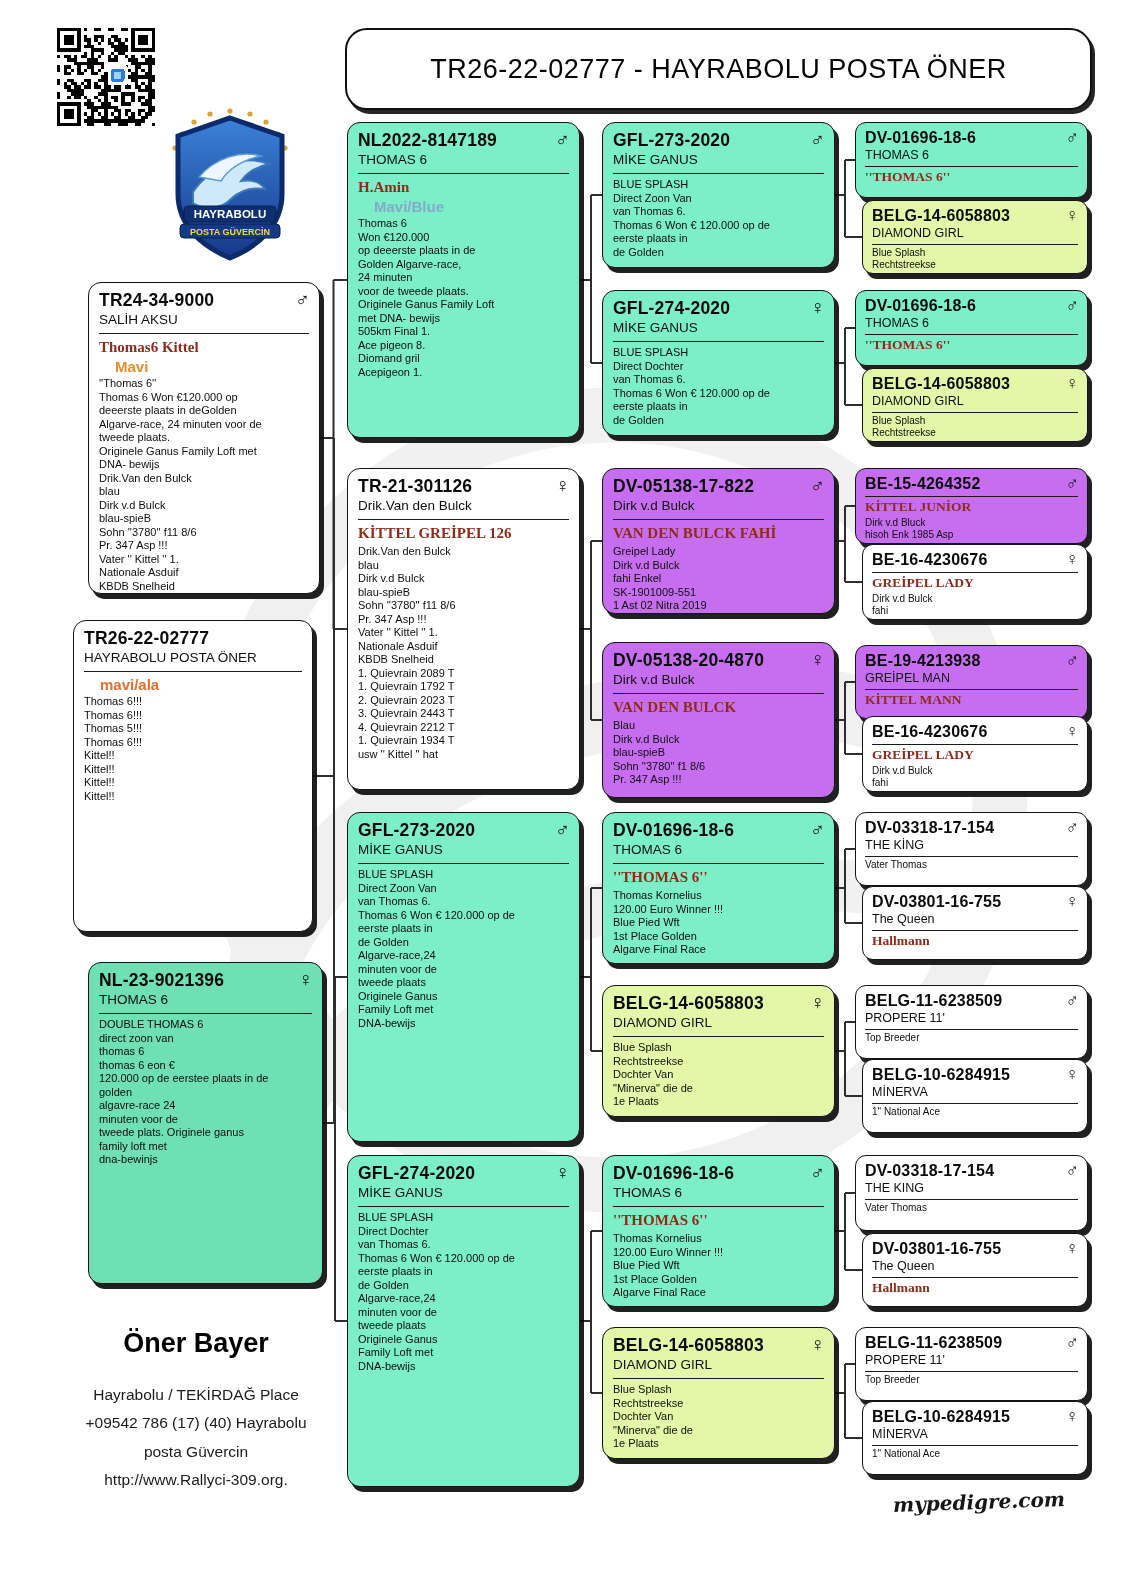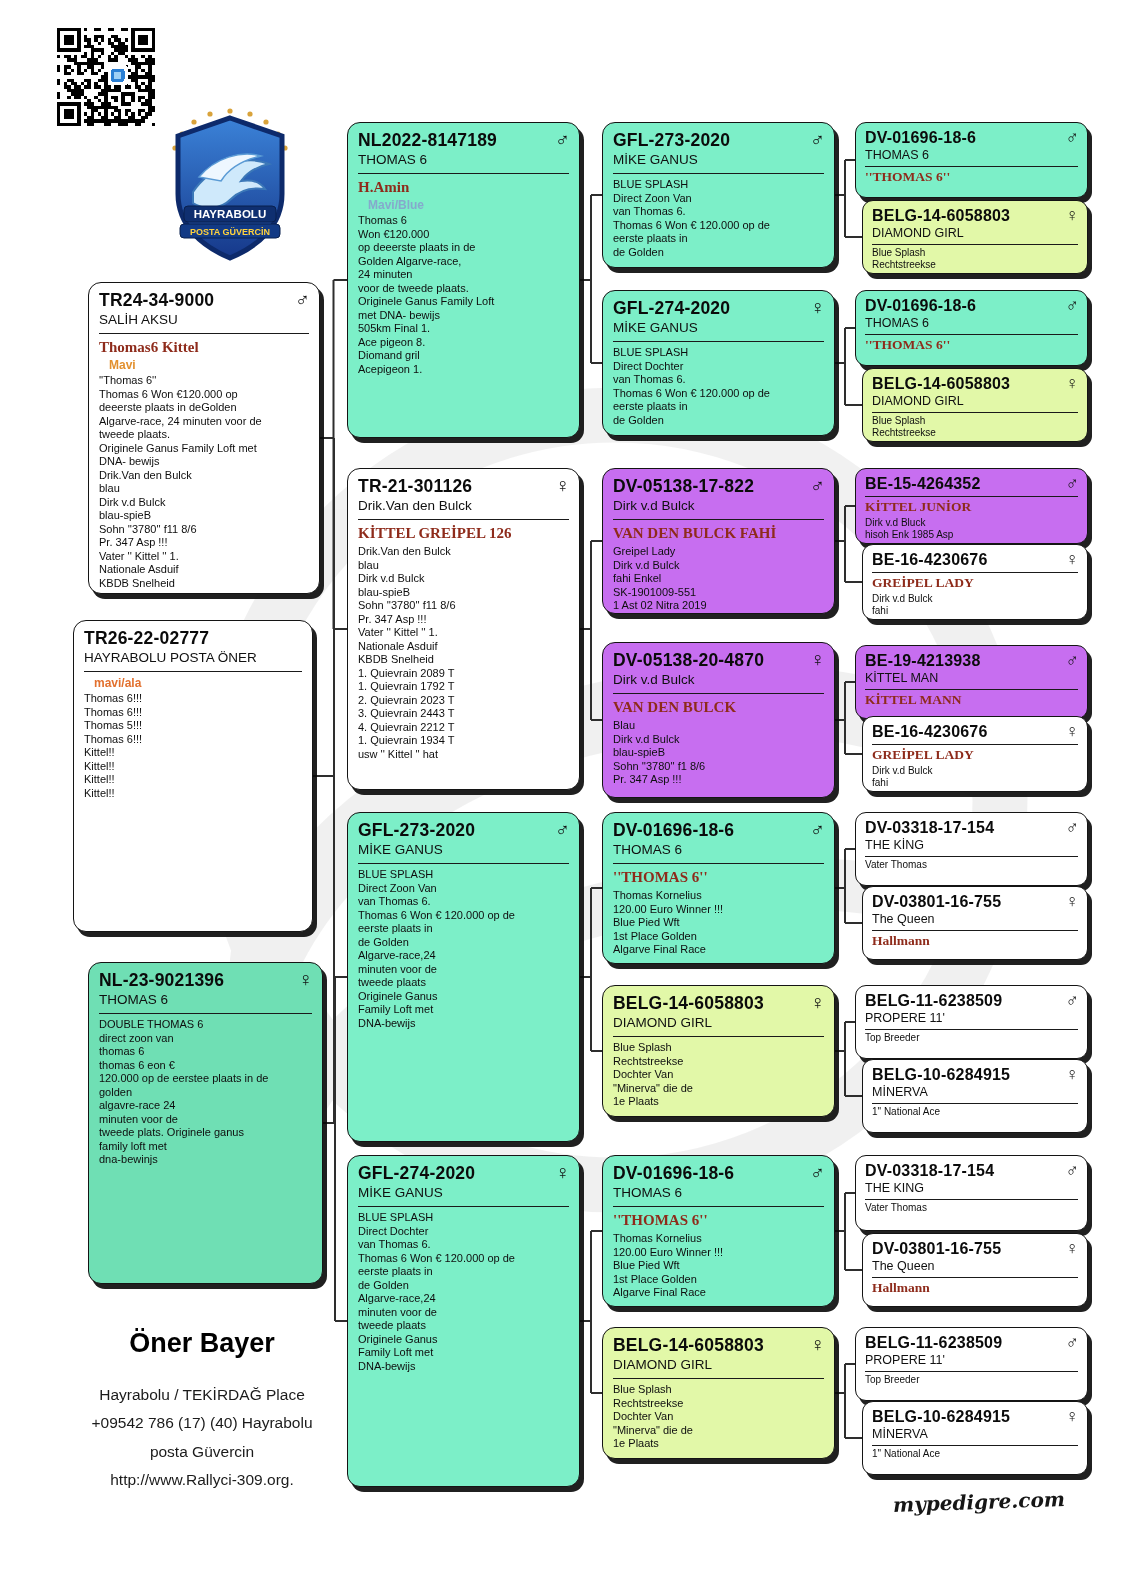--- a/index.html
+++ b/index.html
@@ -17,41 +17,41 @@
   .c-green_dark{background:#6FDFB4}
   .c-yellow{background:#E2F8A8}
   .c-purple{background:#C76EF0}
   .c-white{background:#ffffff}
 
   .ring{font-size:17.5px;font-weight:700;letter-spacing:.2px;color:#0b0b0b;line-height:1.15}
   .pname{font-size:13.5px;color:#101010;margin-top:2px;line-height:1.2;padding-right:20px}
   .sex{position:absolute;top:5px;right:9px;font-size:20px;font-weight:700;color:#101010}
   .divider{border-top:1.6px solid #1a1a1a;margin:5px 0 4px}
   .accent{font-family:"Liberation Serif",serif;font-weight:700;font-size:15px;color:#8E2B1B;line-height:1.25}
-  .subtitle{font-size:12px;font-weight:700;margin:1px 10px 2px}
+  .subtitle{font-size:15px;font-weight:700;margin:1px 16px 2px}
   .pbody{font-size:11px;line-height:1.23;color:#0e0e0e;white-space:pre-line;margin-top:2px}
 
   .pbox.small{border-radius:11px;padding:6px 9px 5px}
   .pbox.small .ring{font-size:16px}
   .pbox.small .pname{font-size:12.5px;margin-top:1px}
   .pbox.small .sex{font-size:18px;top:4px;right:8px}
   .pbox.small .divider{margin:3px 0 2px}
   .pbox.small .accent{font-size:13.5px}
   .pbox.small .pbody{font-size:10px;line-height:1.2;margin-top:1px}
 
   .title-bar{position:absolute;left:345px;top:28px;width:747px;height:82px;z-index:3;
              border:2px solid #0f0f0f;border-radius:22px;background:#fff;
              box-shadow:3px 4px 0 rgba(0,0,0,.85);
              display:flex;align-items:center;justify-content:center}
   .title-bar span{font-size:27px;font-weight:500;letter-spacing:.5px;color:#050505}
 
   .qr{position:absolute;left:57px;top:28px;width:98px;height:98px;z-index:3}
   .logo{position:absolute;left:154px;top:106px;width:152px;height:162px;z-index:3}
 
-  .footer{position:absolute;left:57px;top:1328px;width:290px;text-align:center;z-index:3}
+  .footer{position:absolute;left:51px;top:1328px;width:290px;text-align:center;z-index:3}
   .owner{font-size:27px;font-weight:700;color:#000;margin-bottom:26px}
   .fline{font-size:15.5px;color:#1b1b1b;margin-bottom:9px;line-height:1.25}
   .site-credit{position:absolute;left:893px;top:1490px;z-index:3;
                font-family:"DejaVu Serif",serif;font-style:italic;font-weight:700;
                font-size:20px;color:#161616;transform:rotate(-2deg)}
 </style>
 </head>
 <body>
 
 <div class="page">
@@ -499,20 +499,23 @@
       <path d="M75 12 L127 30 V88 C127 119 104 140 75 152 C46 140 23 119 23 88 V30 Z" fill="url(#lg1)" stroke="#0d2a6b" stroke-width="5"></path>
       <path d="M38 86 C55 60 91 48 114 58 C100 61 92 67 86 75 C98 73 106 77 110 83 C96 81 84 85 76 93 C66 103 50 105 38 97 Z" fill="#CFE9FB" stroke="#3C78B8" stroke-width="2"></path>
       <path d="M44 71 C60 52 86 44 106 50 C88 54 74 62 66 75 Z" fill="#EEF7FF" stroke="#5B9BD5" stroke-width="1.5"></path>
       <rect x="29" y="100" width="92" height="16" rx="4" fill="#0F2F70" stroke="#09204E"></rect>
       <text x="75" y="112" text-anchor="middle" font-size="11.5" font-weight="bold" fill="#ffffff">HAYRABOLU</text>
       <rect x="25" y="118" width="100" height="14" rx="4" fill="#123A85" stroke="#09204E"></rect>
       <text x="75" y="128.5" text-anchor="middle" font-size="9" font-weight="bold" fill="#FFD23E">POSTA GÜVERCİN</text>
     </svg>
   </div>
 
+  <div class="title-bar">
+    <span>TR26-22-02777 - HAYRABOLU POSTA ÖNER</span>
+  </div>
 
   <div id="boxes">
       <div class="pbox c-white" style="left: 88px; top: 282px; width: 232px; height: 312px;">
         <span class="sex">♂</span>
         <div class="ring">TR24-34-9000</div>
         <div class="pname">SALİH AKSU</div>
         <div class="divider"></div>
         <div class="accent">Thomas6 Kittel</div>
         <div class="subtitle" style="color:#E2902E">Mavi</div>
         <div class="pbody">''Thomas 6''
@@ -778,21 +781,21 @@
         <span class="sex">♀</span>
         <div class="ring">BE-16-4230676</div>
         <div class="divider"></div>
         <div class="accent">GREİPEL LADY</div>
         <div class="pbody">Dirk v.d Bulck
 fahi</div>
       </div>
       <div class="pbox c-purple small" style="left: 855px; top: 645px; width: 233px; height: 74px;">
         <span class="sex">♂</span>
         <div class="ring">BE-19-4213938</div>
-        <div class="pname">KİTTEL MAN</div>
+        <div class="pname">GREİPEL MAN</div>
         <div class="divider"></div>
         <div class="accent">KİTTEL MANN</div>
       </div>
       <div class="pbox c-white small" style="left: 862px; top: 716px; width: 226px; height: 76px;">
         <span class="sex">♀</span>
         <div class="ring">BE-16-4230676</div>
         <div class="divider"></div>
         <div class="accent">GREİPEL LADY</div>
         <div class="pbody">Dirk v.d Bulck
 fahi</div>

